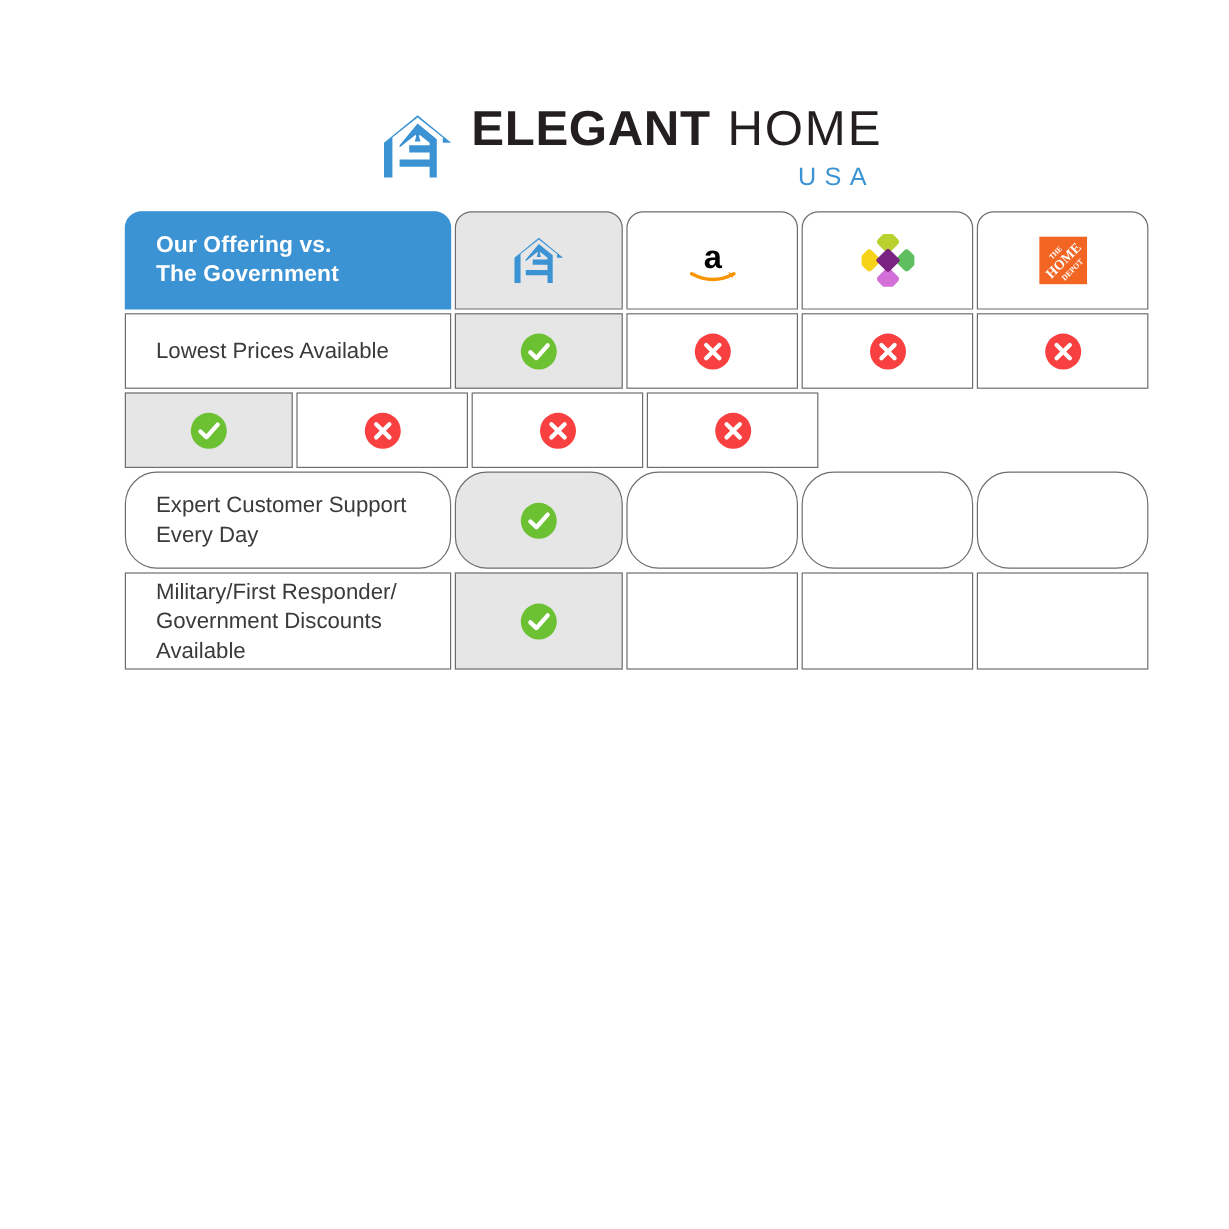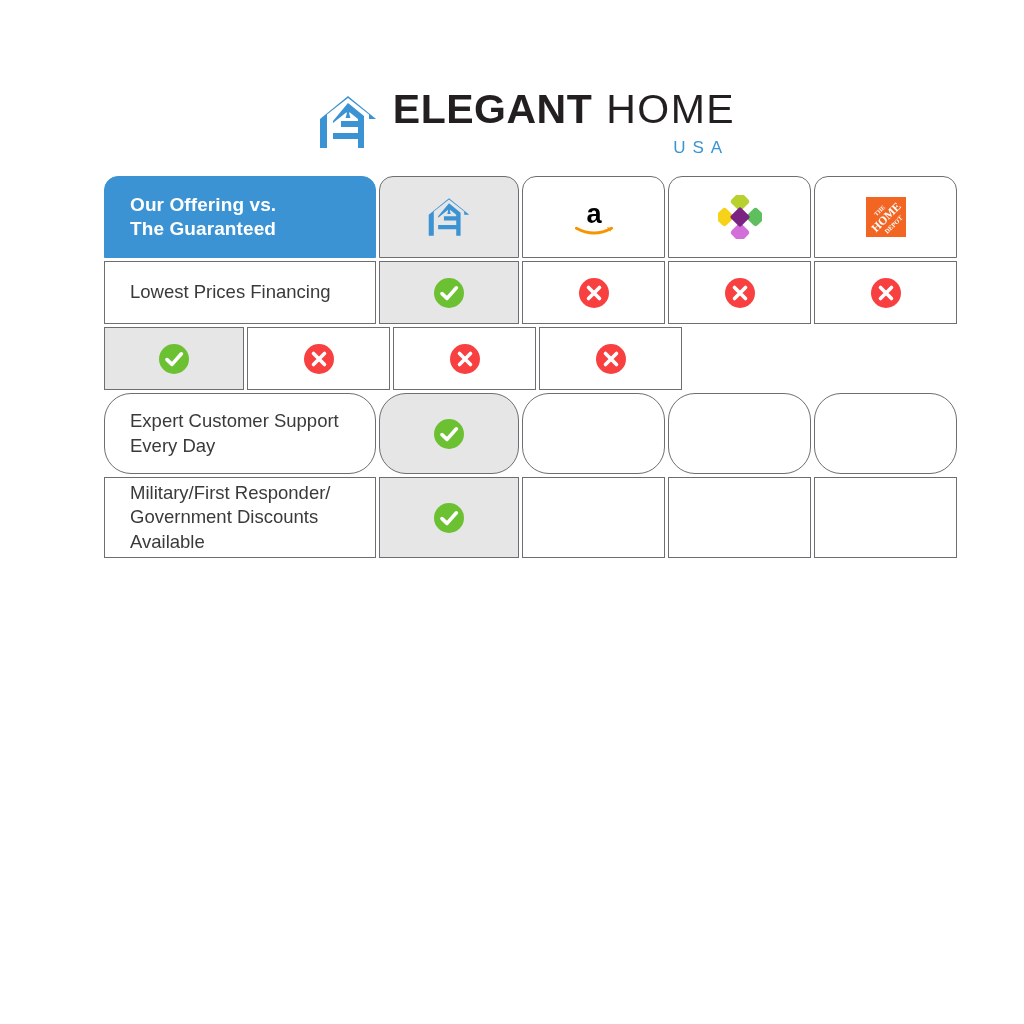--- a/index.html
+++ b/index.html
@@ -51,21 +51,21 @@
     letter-spacing: 0.5px;
   }
   .brand-home {
     font-size: 41px;
     font-weight: normal;
     color: #231f20;
     letter-spacing: 1.5px;
     margin-left: 14px;
   }
   .brand-usa {
-    font-size: 17px;
+    font-size: 21px;
     font-weight: normal;
     color: #3b93d4;
     letter-spacing: 7px;
     align-self: flex-end;
     margin-top: 9px;
     margin-right: 6px;
   }
 
   
   .table {
@@ -156,21 +156,21 @@
     <span class="brand-usa">USA</span>
   </div>
 </div>
 
 <div class="table">
 
   <div class="row row-head">
     <div class="cell col-label head-title">
       <div>
         <div>Our Offering vs.</div>
-        <div>The Guaranteed</div>
+        <div>The Government</div>
       </div>
     </div>
 
     <div class="cell col-brand head-logo own">
       <svg class="logo-own" viewBox="0 0 62 58">
         <path d="M31 3 L59 26 L52 26 L52 21.5 L31 5 L10 21.5 L10 55 L3 55 L3 26 Z" fill="#3b93d4"></path>
         <path d="M31 10 L47 23 L47 55 L41 55 L41 46 L16 46 L16 40 L41 40 L41 34 L24 34 L24 28 L41 28 L41 26 L31 18 L16 30 L16 28 Z" fill="#3b93d4"></path>
         <circle cx="31" cy="19" r="1.6" fill="#3b93d4"></circle>
         <path d="M30.2 19 L31.8 19 L33.4 25 L28.6 25 Z" fill="#3b93d4"></path>
       </svg>
@@ -203,21 +203,21 @@
           <text x="20" y="13" font-size="6">THE</text>
           <text x="20" y="24" font-size="11.5">HOME</text>
           <text x="20" y="33" font-size="6.5">DEPOT</text>
         </g>
       </svg>
     </div>
   </div>
 
   <div id="rows-host">
       <div class="row row-body r-h1">
-        <div class="cell col-label rowlabel">Lowest Prices Financing</div>
+        <div class="cell col-label rowlabel">Lowest Prices Available</div>
         <div class="cell markcell col-brand own">
           <svg class="mark" viewBox="0 0 32 32">
             <use href="#sym-check"></use>
           </svg>
         </div>
         <div class="cell markcell col-comp">
           <svg class="mark" viewBox="0 0 32 32">
             <use href="#sym-cross"></use>
           </svg>
         </div>

